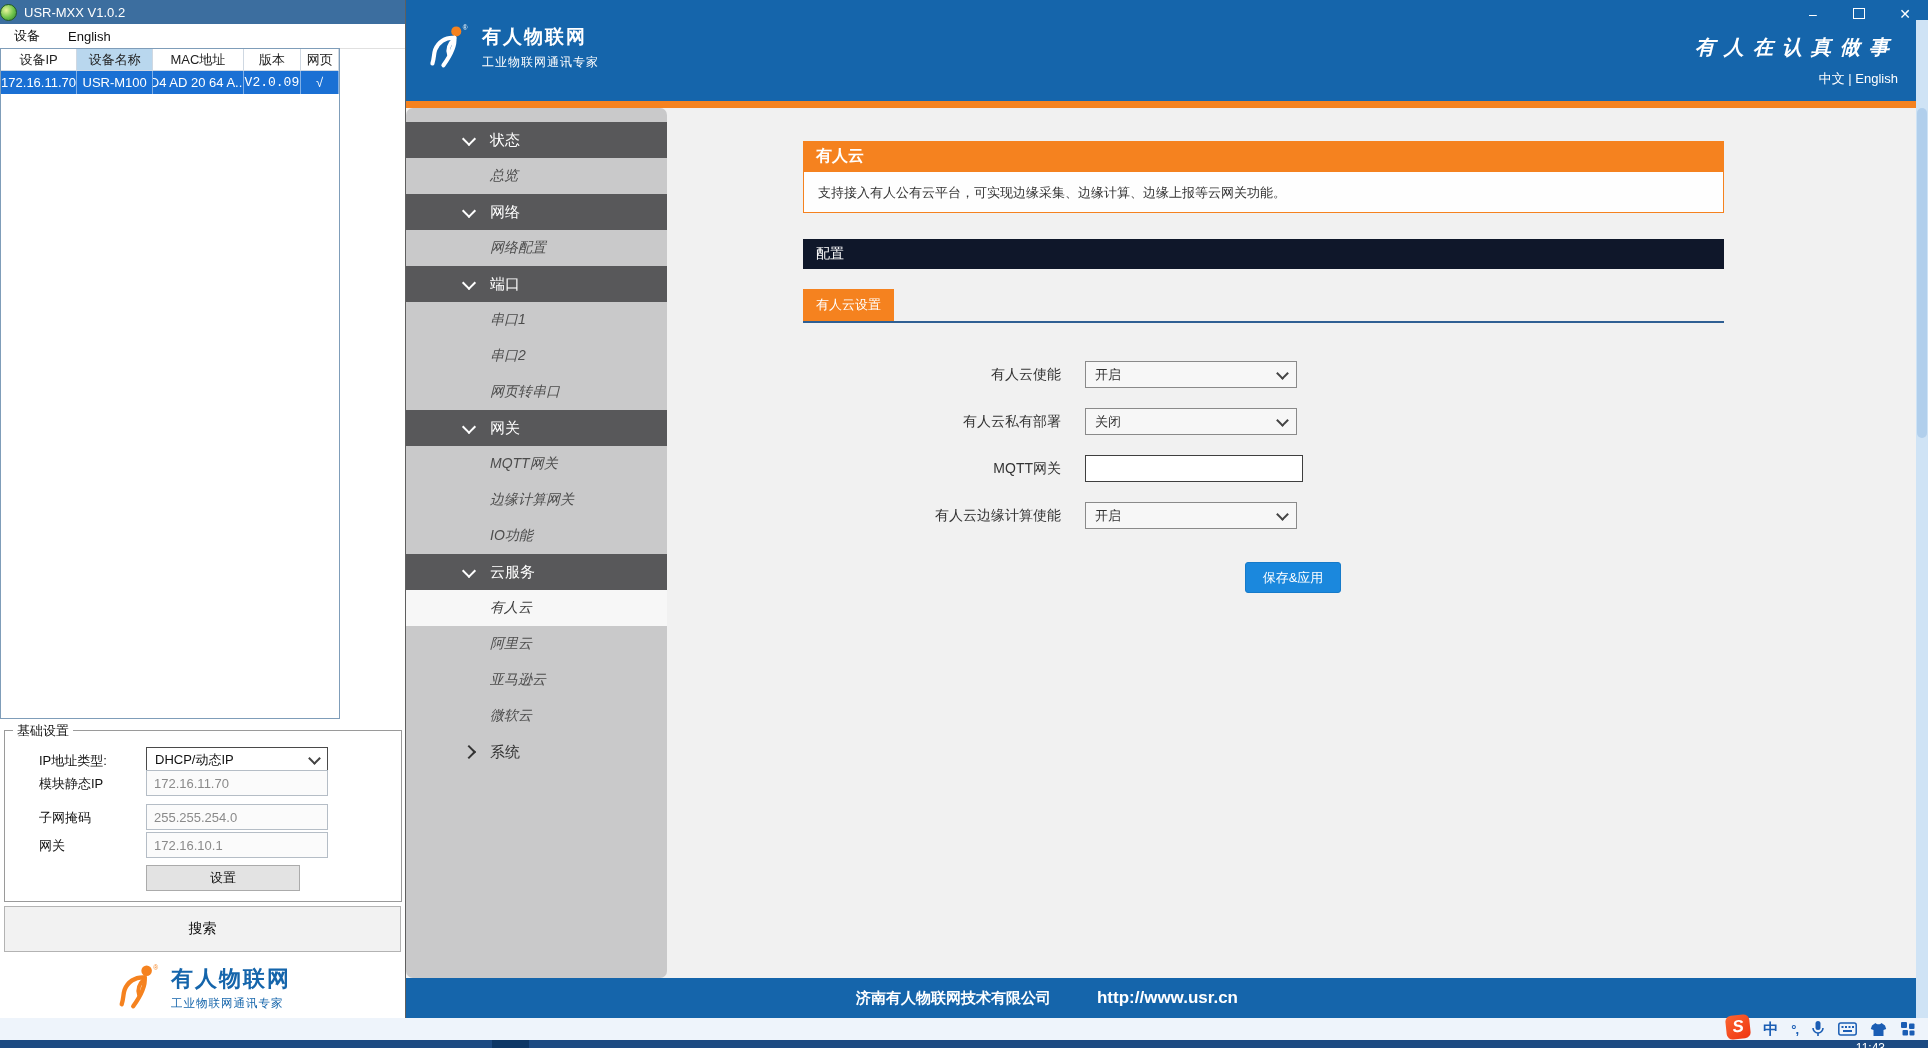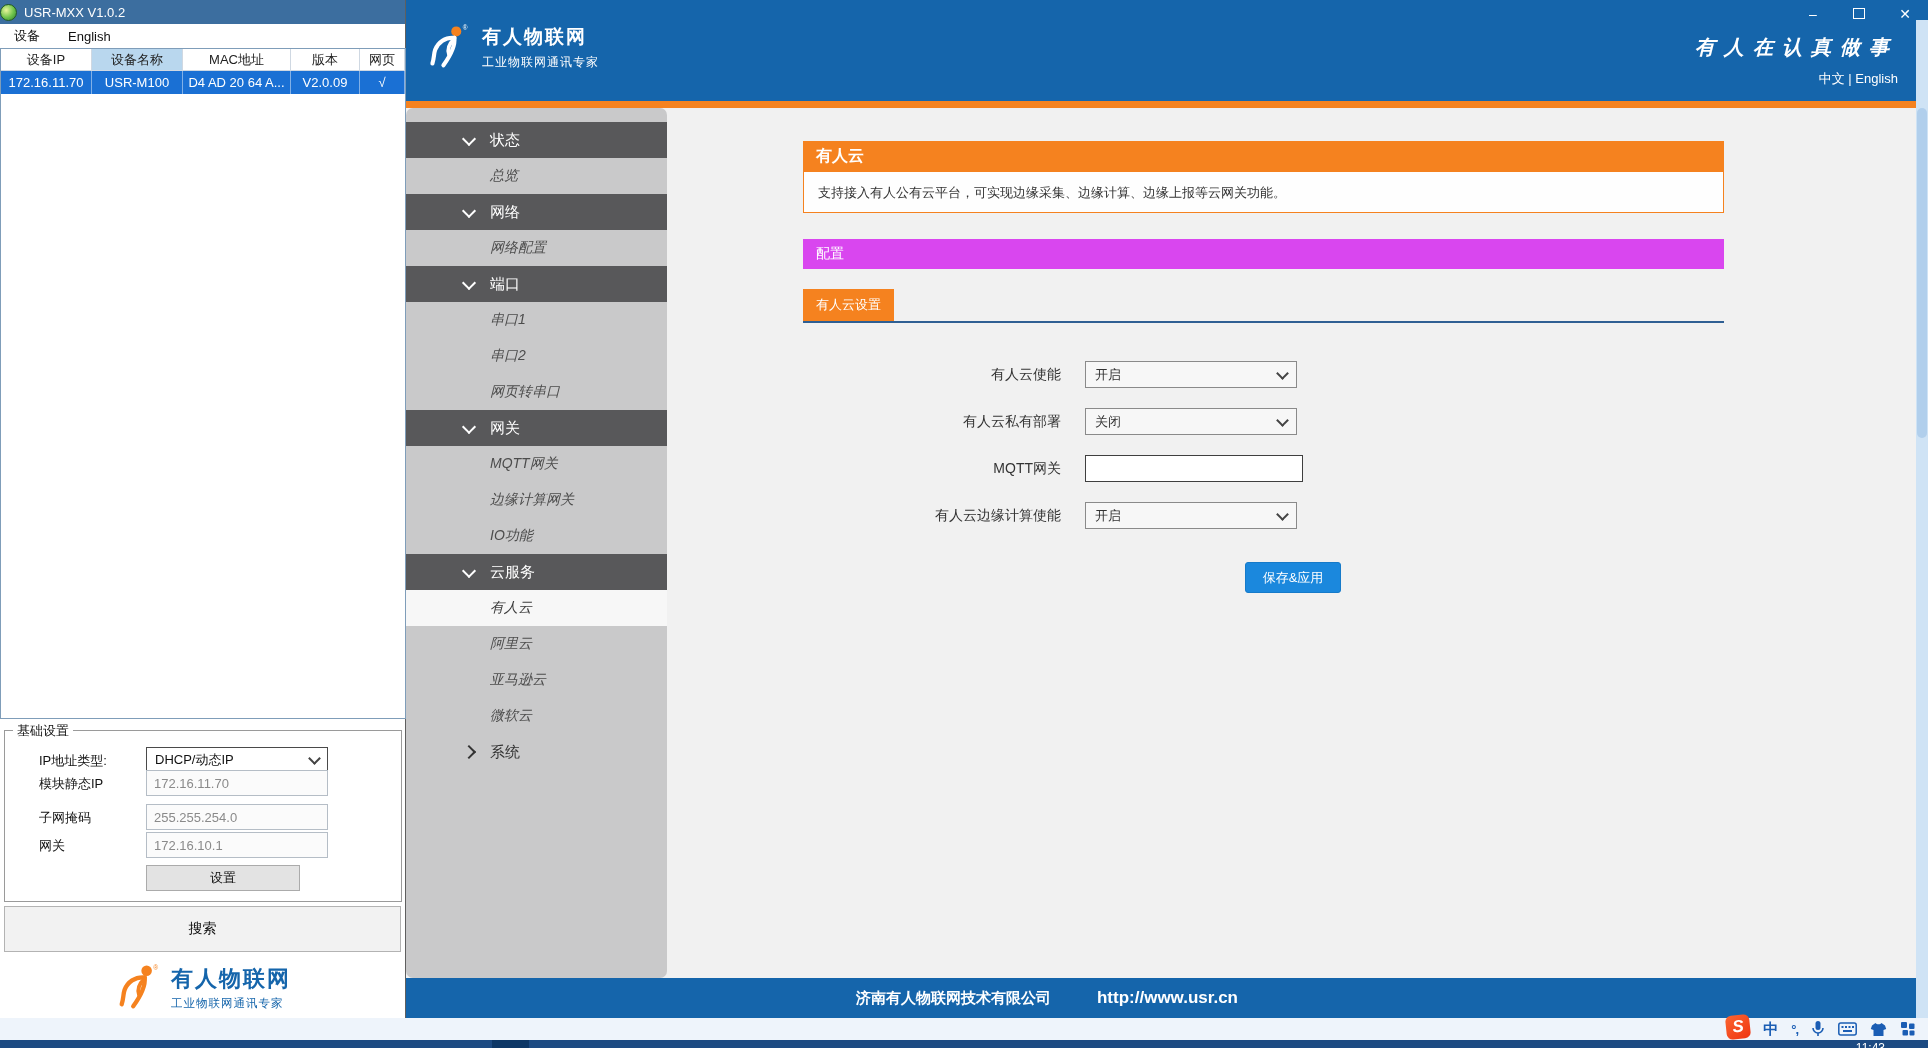--- a/index.html
+++ b/index.html
@@ -5,29 +5,29 @@
   html,body{margin:0;padding:0;background:#222;}
   .stage{position:relative;width:1928px;height:1048px;overflow:hidden;
          font-family:"Liberation Sans",sans-serif;background:#fff;}
   
   .left-window{position:absolute;left:0;top:0;width:406px;height:1018px;background:#fff;
                border-right:1px solid #5f5f5f;box-sizing:border-box;}
   .title-bar{height:24px;background:#3c6e9f;color:#fff;font-size:13px;display:flex;align-items:center;gap:7px;}
   .app-ico{width:15px;height:15px;border-radius:50%;background:radial-gradient(circle at 35% 35%,#e8f59a,#6cc24a 55%,#2e7d32);border:1px solid #245a23;}
   .menu-bar{height:24px;display:flex;align-items:center;font-size:13px;color:#111;border-bottom:1px solid #e0e0e0;}
   .menu-item{padding:0 14px;}
-  .list-box{position:absolute;left:0;top:48px;width:406px;height:671px;border:1px solid #7f9db9;box-sizing:border-box;background:#fff;}
+  .list-box{position:absolute;left:0;top:48px;width:340px;height:671px;border:1px solid #7f9db9;box-sizing:border-box;background:#fff;}
   .tbl-head{display:flex;height:22px;}
   .tbl-head .hc{box-sizing:border-box;border-right:1px solid #cfd8e2;border-bottom:1px solid #cfd8e2;
      display:flex;align-items:center;justify-content:center;font-size:13px;color:#222;background:#fff;}
   .tbl-head .hc.sel{background:#b9d7ee;}
   .tbl-row{display:flex;height:23px;background:#1a70d4;color:#fff;}
   .tbl-row .dc{box-sizing:border-box;border-right:1px solid rgba(255,255,255,.45);
      display:flex;align-items:center;justify-content:center;font-size:13px;white-space:nowrap;overflow:hidden;}
-  .c0{width:91px;}.c1{width:91px;}.c2{width:108px;}.c3{width:69px;}.c4{width:45px;}
+  .c0{width:91px;}.c1{width:91px;}.c2{width:108px;}.c3{width:69px;font-family:Liberation Mono, monospace;}.c4{width:45px;}
   .group{position:absolute;left:4px;top:730px;width:396px;height:170px;border:1px solid #9a9a9a;}
   .group-label{position:absolute;top:-9px;left:8px;background:#fff;padding:0 4px;font-size:13px;color:#111;}
   .g-row{position:absolute;left:0;width:100%;height:26px;}
   .g-label{position:absolute;left:34px;top:5px;font-size:13px;color:#111;}
   .g-ctl{position:absolute;left:141px;width:182px;height:26px;box-sizing:border-box;font-size:13px;}
   .g-select{border:1px solid #4a4a4a;background:#fff;display:flex;align-items:center;justify-content:space-between;padding:0 8px;color:#111;}
   .g-input{border:1px solid #b5bdc6;background:#fbfbfb;color:#8a8a8a;padding:0 7px;font-family:"Liberation Sans",sans-serif;}
   .g-btn{position:absolute;left:141px;top:134px;width:152px;height:24px;background:#e3e3e3;border:1px solid #ababab;
          font-size:13px;display:flex;align-items:center;justify-content:center;color:#111;}
   .search-btn{position:absolute;left:4px;top:906px;width:397px;height:46px;background:#f2f2f2;border:1px solid #b3b3b3;
@@ -55,21 +55,21 @@
   .nav-section-gray{height:36px;color:#333;display:flex;align-items:center;font-size:15px;}
   .nav-label{margin-left:84px;}
   .chev{position:absolute;left:58px;width:8px;height:8px;border-right:2px solid #fff;border-bottom:2px solid #fff;transform:rotate(45deg);margin-top:-3px;}
   .chev.dark{border-color:#333;transform:rotate(-45deg);margin-top:0;}
   .nav-row{position:relative;}
   .sb-spacer{height:14px;}
   
   .content-box{position:absolute;left:397px;top:33px;width:921px;}
   .page-title{height:30px;background:#f5821f;color:#fff;font-size:16px;font-weight:bold;display:flex;align-items:center;padding-left:13px;}
   .desc-box{border:1px solid #f5821f;background:#fefefe;font-size:13px;color:#333;padding:12px 14px;box-sizing:border-box;height:42px;}
-  .cfg-bar{margin-top:26px;height:30px;background:#d946ef;color:#fff;font-size:14px;display:flex;align-items:center;padding-left:13px;}
+  .cfg-bar{margin-top:26px;height:30px;background:#0f172a;color:#fff;font-size:14px;display:flex;align-items:center;padding-left:13px;}
   .tab-row{margin-top:20px;border-bottom:2px solid #2f5f93;}
   .tab{display:inline-block;background:#f5821f;color:#fff;font-size:13px;padding:7px 13px;}
   .form-area{margin-top:38px;}
   .form-row{display:flex;align-items:center;margin-bottom:20px;height:27px;}
   .form-row label{width:258px;text-align:right;font-size:14px;color:#333;margin-right:24px;}
   .wselect{width:212px;height:27px;border:1px solid #8a8a8a;background:#f7f7f7;display:flex;align-items:center;
            justify-content:space-between;padding:0 9px;box-sizing:border-box;font-size:13px;color:#333;}
   .wsel-chev{width:7px;height:7px;border-right:2px solid #444;border-bottom:2px solid #444;transform:rotate(45deg);margin-top:-3px;}
   .winput{width:218px;height:27px;border:1px solid #3f3f3f;background:#fff;box-sizing:border-box;font-size:13px;padding:0 8px;font-family:"Liberation Sans",sans-serif;}
   .save-row{margin-top:33px;}

